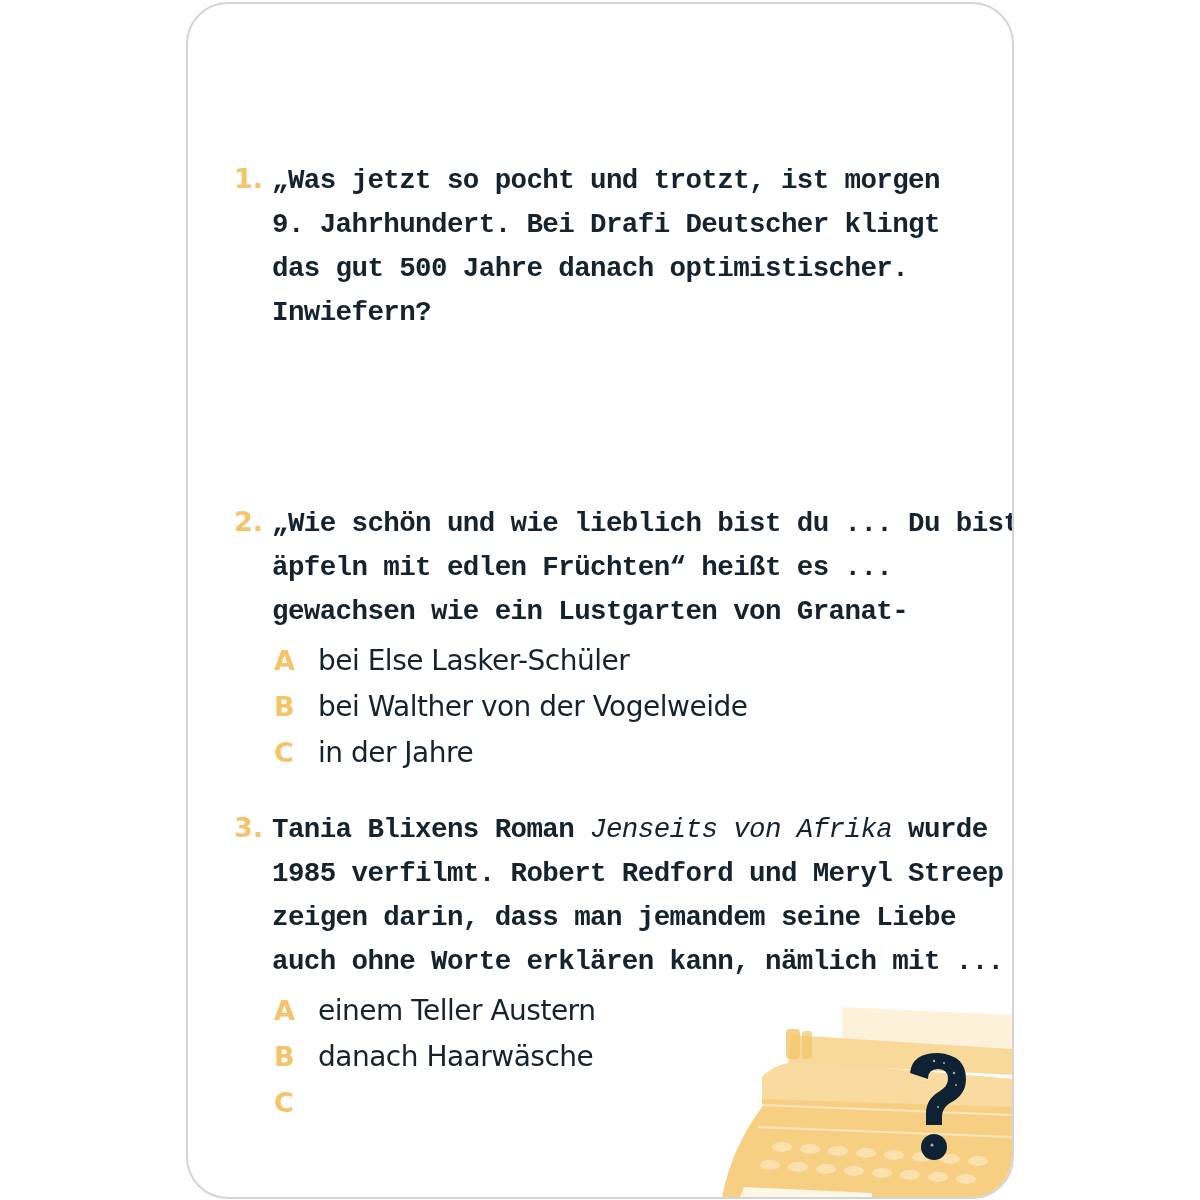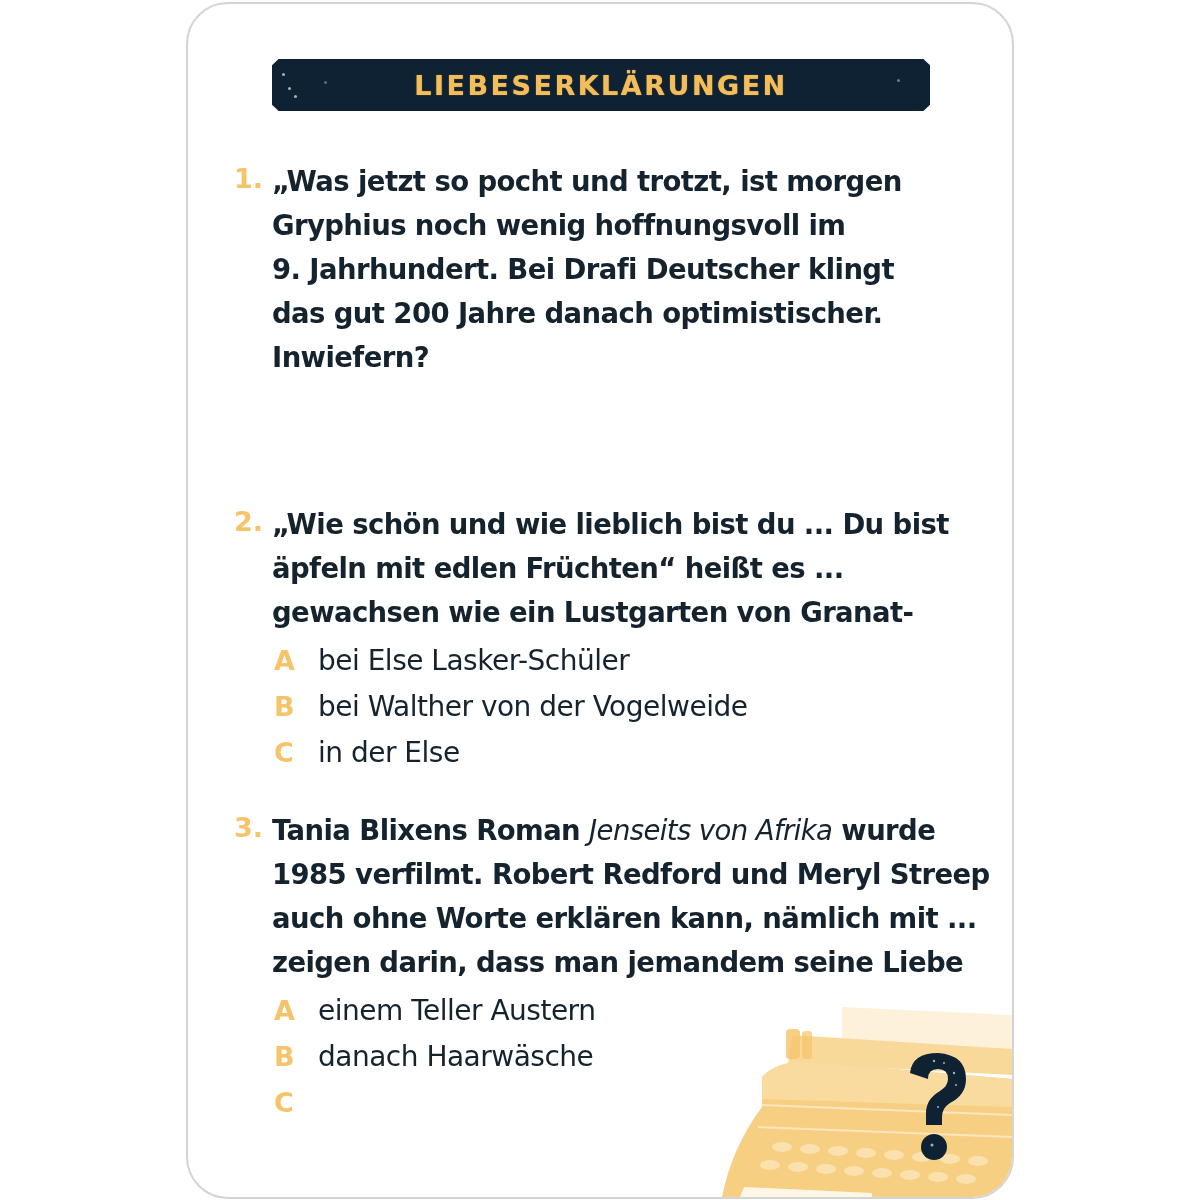--- a/index.html
+++ b/index.html
@@ -54,21 +54,21 @@
     }
     .q-text {
       margin-left: 38px;
       color: #15232f;
       font-family: "DejaVu Sans", sans-serif;
       font-weight: bold;
       font-size: 27.5px;
       line-height: 44px;
       letter-spacing: -0.6px;
     }
-    .q-line { display: block; white-space: nowrap; }
+    .q-line { display: block; white-space: nowrap; font-family: Liberation Mono, monospace; }
     .q-text em { font-style: italic; font-weight: normal; }
     .answers {
       margin-left: 40px;
       margin-top: 4px;
     }
     .answer {
       display: flex; align-items: baseline;
       height: 46px;
       line-height: 46px;
     }
@@ -96,36 +96,27 @@
       position: absolute;
       right: 40px; bottom: 36px;
       width: 68px; height: 110px;
     }
   </style>
 </head>
 <body>
 
 <div class="card">
 
-  <div class="title-bar">
-    <span class="speck" style="left:10px;top:14px;"></span>
-    <span class="speck" style="left:16px;top:28px;"></span>
-    <span class="speck" style="left:22px;top:36px;"></span>
-    <span class="speck" style="left:52px;top:22px;opacity:.4"></span>
-    <span class="speck" style="left:625px;top:20px;opacity:.5"></span>
-    <span class="title-text">LIEBESERKLÄRUNGEN</span>
-  </div>
 
   <div class="question" style="top:155px;">
     <span class="q-num" style="top:4px;">1.</span>
     <div class="q-text">
       <span class="q-line">„Was jetzt so pocht und trotzt, ist morgen</span>
-      <span class="q-line">Gryphius noch wenig hoffnungsvoll im</span>
       <span class="q-line">9. Jahrhundert. Bei Drafi Deutscher klingt</span>
-      <span class="q-line">das gut 200 Jahre danach optimistischer.</span>
+      <span class="q-line">das gut 500 Jahre danach optimistischer.</span>
       <span class="q-line">Inwiefern?</span>
     </div>
   </div>
 
   <div class="question" style="top:498px;">
     <span class="q-num" style="top:4px;">2.</span>
     <div class="q-text">
       <span class="q-line">„Wie schön und wie lieblich bist du ... Du bist</span>
       <span class="q-line">äpfeln mit edlen Früchten“ heißt es ...</span>
       <span class="q-line">gewachsen wie ein Lustgarten von Granat-</span>
@@ -134,32 +125,32 @@
       <div class="answer">
         <span class="answer-letter">A</span>
         <span class="answer-text">bei Else Lasker-Schüler</span>
       </div>
       <div class="answer">
         <span class="answer-letter">B</span>
         <span class="answer-text">bei Walther von der Vogelweide</span>
       </div>
       <div class="answer">
         <span class="answer-letter">C</span>
-        <span class="answer-text">in der Else</span>
+        <span class="answer-text">in der Jahre</span>
       </div>
     </div>
   </div>
 
   <div class="question" style="top:804px;">
     <span class="q-num" style="top:4px;">3.</span>
     <div class="q-text">
       <span class="q-line"><span>Tania Blixens Roman </span><em>Jenseits von Afrika</em><span> wurde</span></span>
       <span class="q-line">1985 verfilmt. Robert Redford und Meryl Streep</span>
+      <span class="q-line">zeigen darin, dass man jemandem seine Liebe</span>
       <span class="q-line">auch ohne Worte erklären kann, nämlich mit ...</span>
-      <span class="q-line">zeigen darin, dass man jemandem seine Liebe</span>
     </div>
     <div class="answers">
       <div class="answer">
         <span class="answer-letter">A</span>
         <span class="answer-text">einem Teller Austern</span>
       </div>
       <div class="answer">
         <span class="answer-letter">B</span>
         <span class="answer-text">danach Haarwäsche</span>
       </div>

